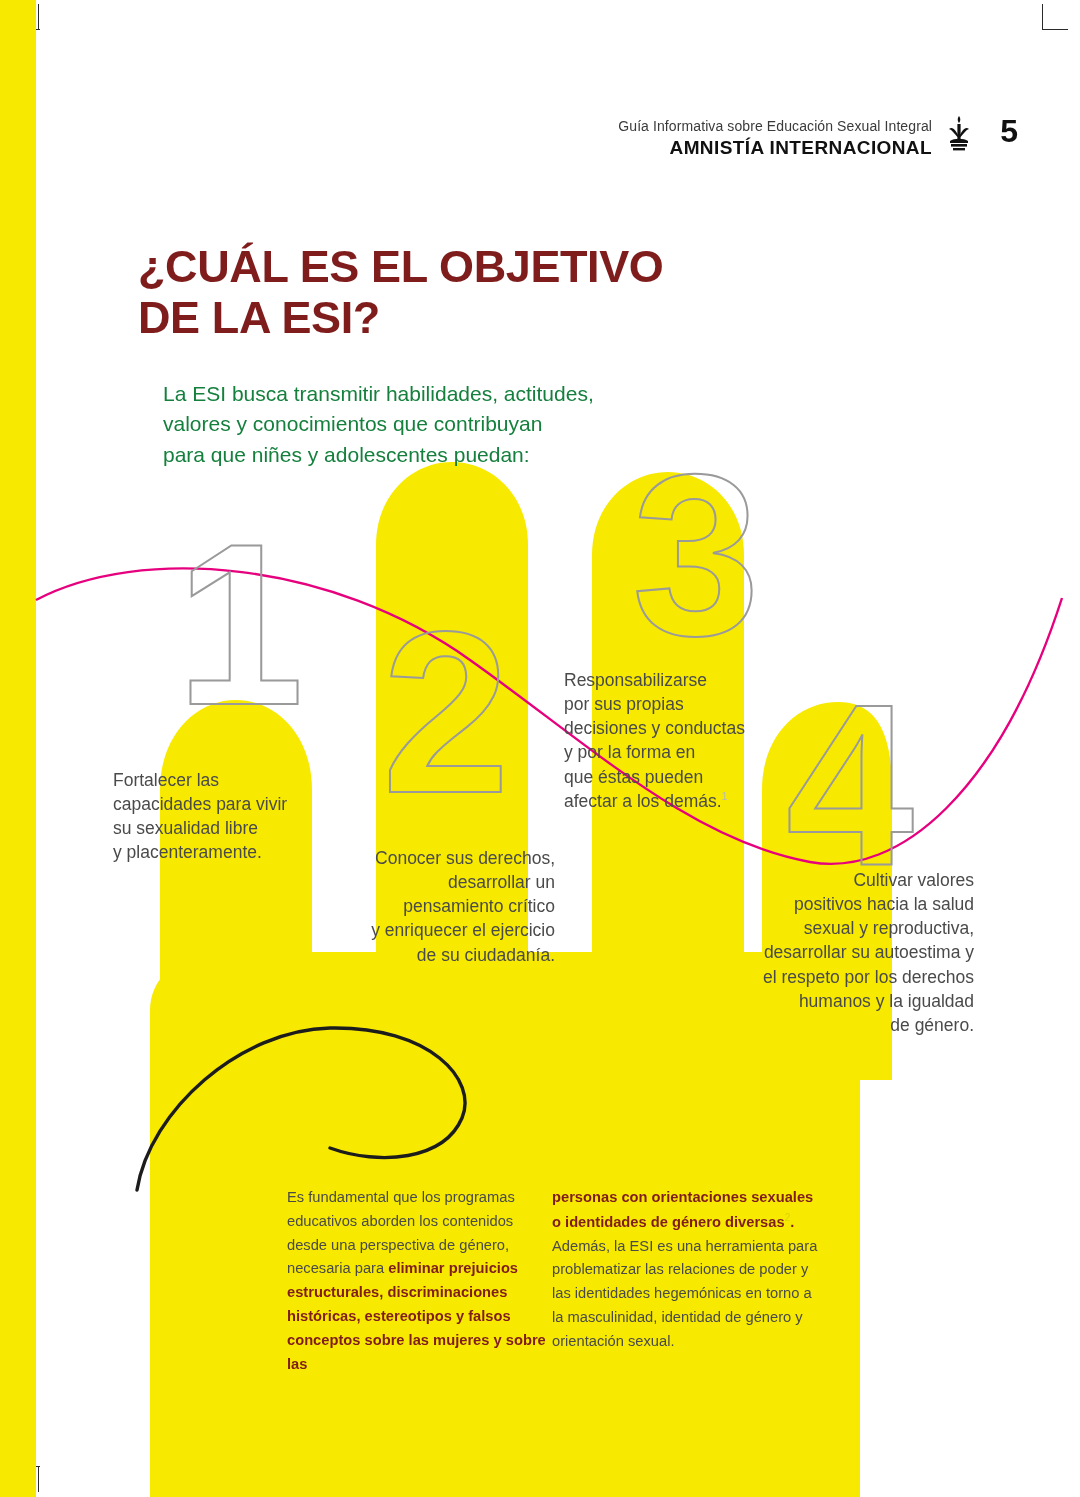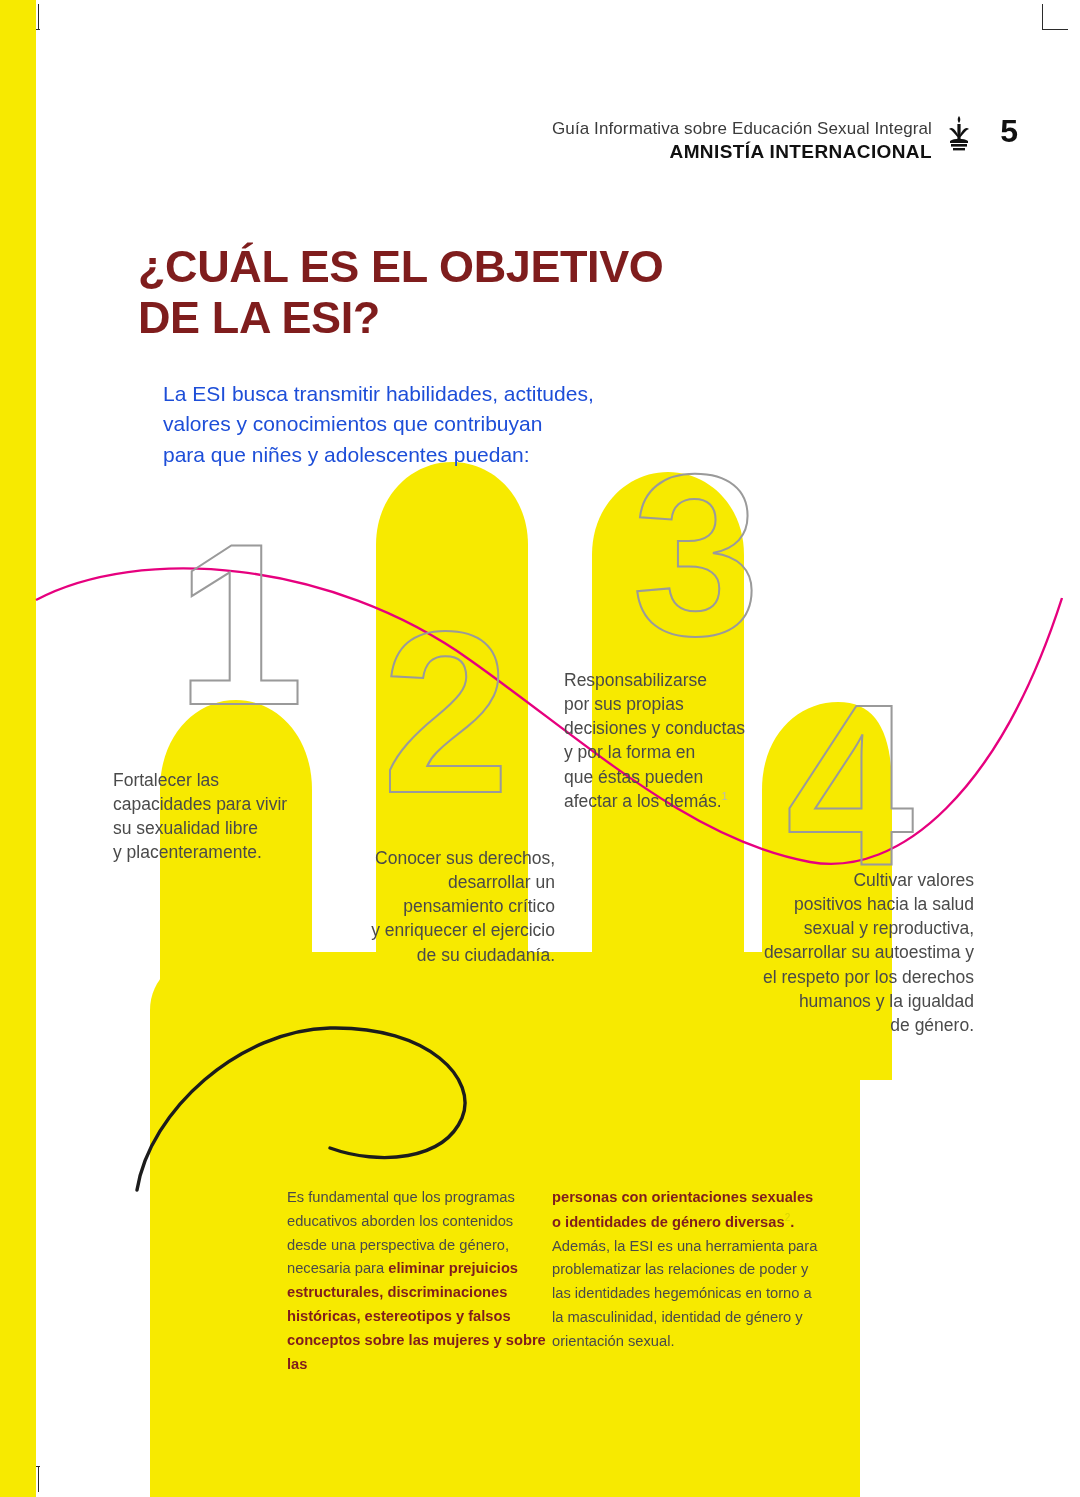--- a/index.html
+++ b/index.html
@@ -43,21 +43,21 @@
 
   
   .header {
     position: absolute;
     right: 148px;
     top: 118px;
     text-align: right;
     line-height: 1.28;
   }
   .header .guide-line {
-    font-size: 17px;
+    font-size: 14px;
     color: #3b3b3b;
     letter-spacing: .1px;
     white-space: nowrap;
   }
   .header .org-line {
     font-size: 19px;
     font-weight: bold;
     color: #111;
     letter-spacing: .4px;
     white-space: nowrap;
@@ -92,21 +92,21 @@
     white-space: pre-line;
   }
 
   
   .intro {
     position: absolute;
     left: 163px;
     top: 358px;
     width: 520px;
     font-size: 21px;
-    color: #1d4ed8;
+    color: #15803d;
     line-height: 1.45;
     white-space: pre-line;
   }
 
   
   .hand-svg {
     position: absolute;
     left: 0;
     top: 0;
     width: 1080px;

